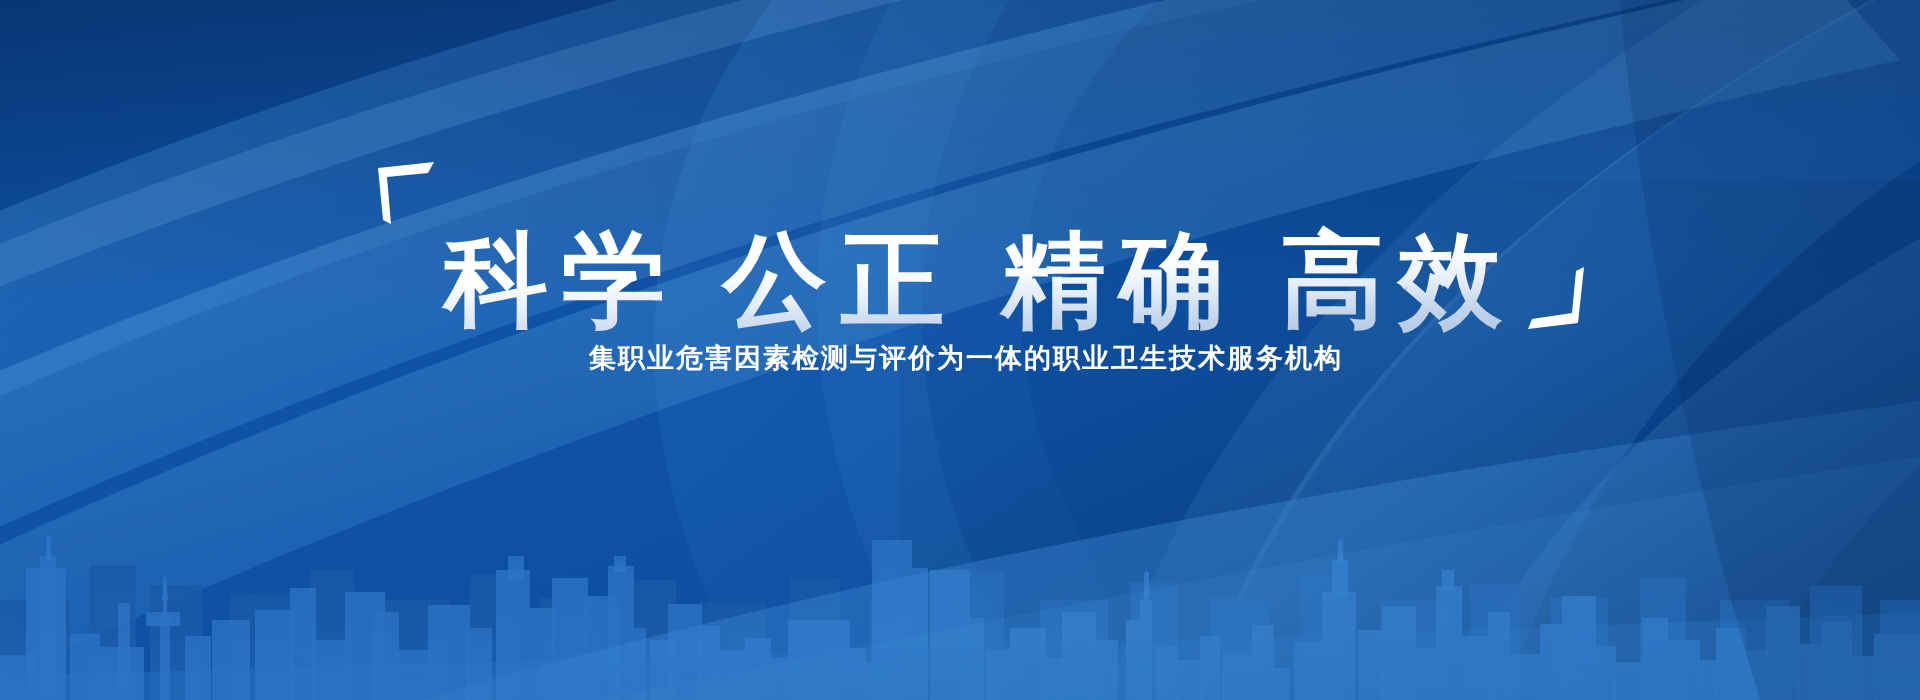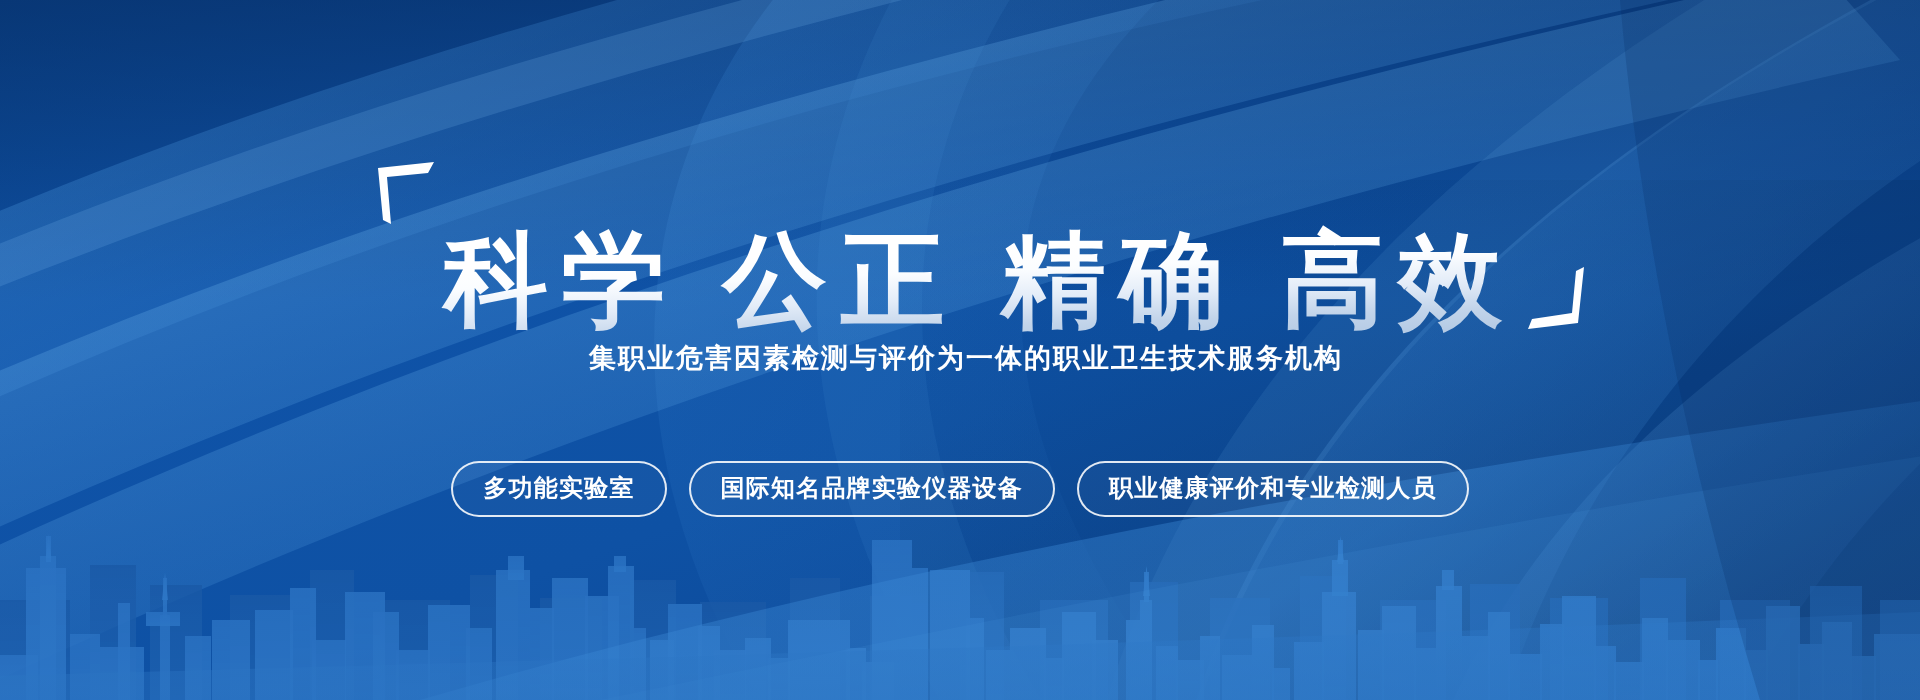--- a/index.html
+++ b/index.html
@@ -365,20 +365,15 @@
         <polygon points="56,2 50,58 0,64 4,54 44,48 48,6" fill="#ffffff"></polygon>
       </svg>
     </span>
 
     <div class="headline-wrap">
       <h1 class="headline">科学 公正 精确 高效</h1>
     </div>
 
     <div class="subtitle">集职业危害因素检测与评价为一体的职业卫生技术服务机构</div>
 
-    <div class="pills">
-      <div class="pill">多功能实验室</div>
-      <div class="pill">国际知名品牌实验仪器设备</div>
-      <div class="pill">职业健康评价和专业检测人员</div>
-    </div>
 
   </div>
 </div>
 
 </body></html>

